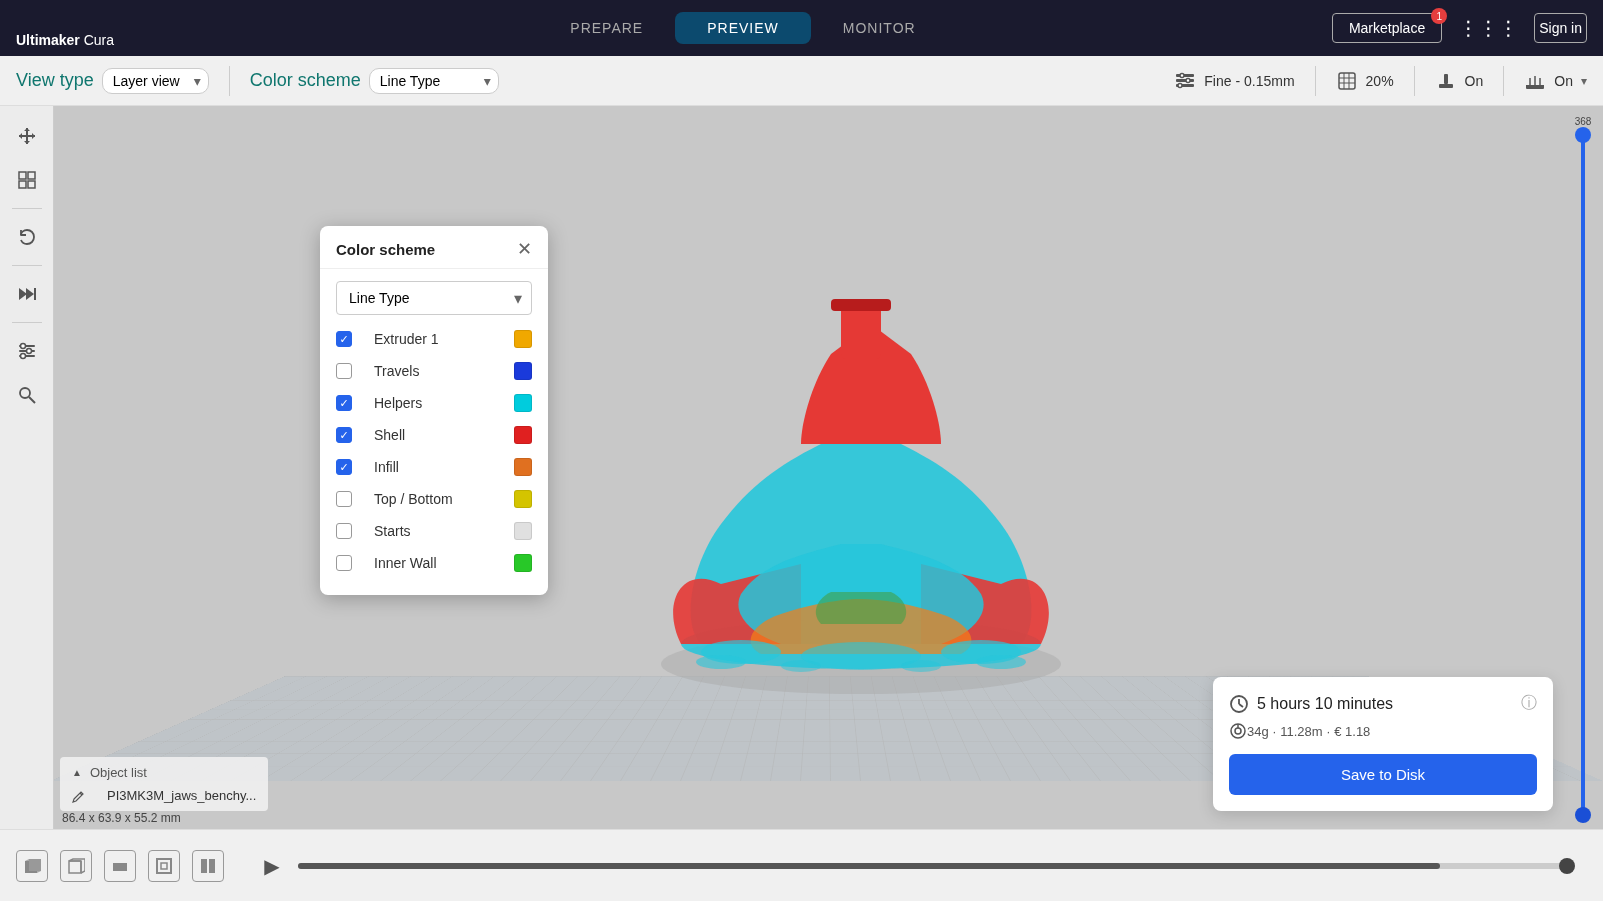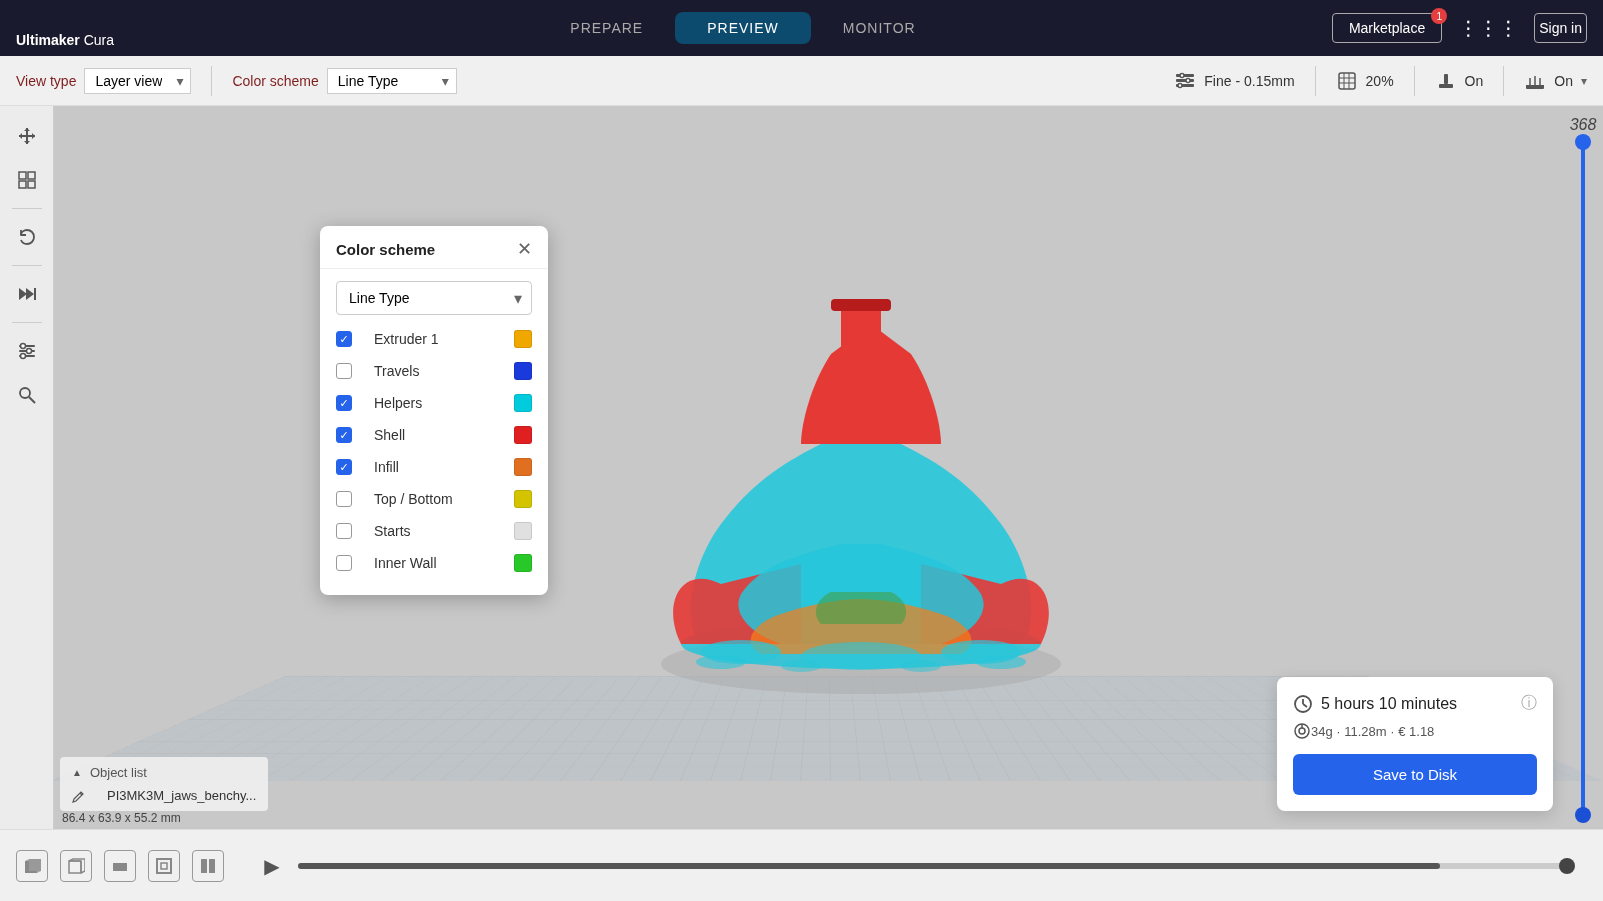--- a/index.html
+++ b/index.html
@@ -102,27 +102,27 @@
       border-bottom: 1px solid #ddd;
     }
     .toolbar-group {
       display: flex;
       align-items: center;
       gap: 8px;
       font-size: 14px;
       color: #333;
     }
     .toolbar-label {
-      color: #7f1d1d;
-      font-size: 14px;
+      color: #0f766e;
+      font-size: 18px;
     }
     .toolbar-select {
       background: white;
       border: 1px solid #ccc;
-      border-radius: 0;
+      border-radius: 10px;
       padding: 4px 28px 4px 10px;
       font-size: 14px;
       appearance: none;
       cursor: pointer;
       position: relative;
     }
     .select-wrapper {
       position: relative;
       display: inline-flex;
       align-items: center;
@@ -420,24 +420,23 @@
       right: 0;
       top: 0;
       bottom: 72px;
       width: 40px;
       display: flex;
       flex-direction: column;
       align-items: center;
       padding: 10px 0;
     }
     .layer-number {
-      font-size: 16px;
+      font-size: 10px;
       color: #444;
       margin-bottom: 4px;
-      font-style: italic;
     }
     .layer-slider-track {
       flex: 1;
       width: 4px;
       background: #2563eb;
       border-radius: 2px;
       position: relative;
       margin: 4px 0;
     }
     .layer-handle-top {
@@ -461,21 +460,21 @@
       background: #1a4fd6;
       border-radius: 50%;
       cursor: pointer;
     }
 
     
     .print-info-panel {
       position: absolute;
       bottom: 90px;
       right: 50px;
-      width: 276px;
+      width: 340px;
       background: white;
       border-radius: 8px;
       box-shadow: 0 4px 16px rgba(0,0,0,0.15);
       padding: 16px;
     }
     .print-time-row {
       display: flex;
       align-items: center;
       justify-content: space-between;
       margin-bottom: 8px;

